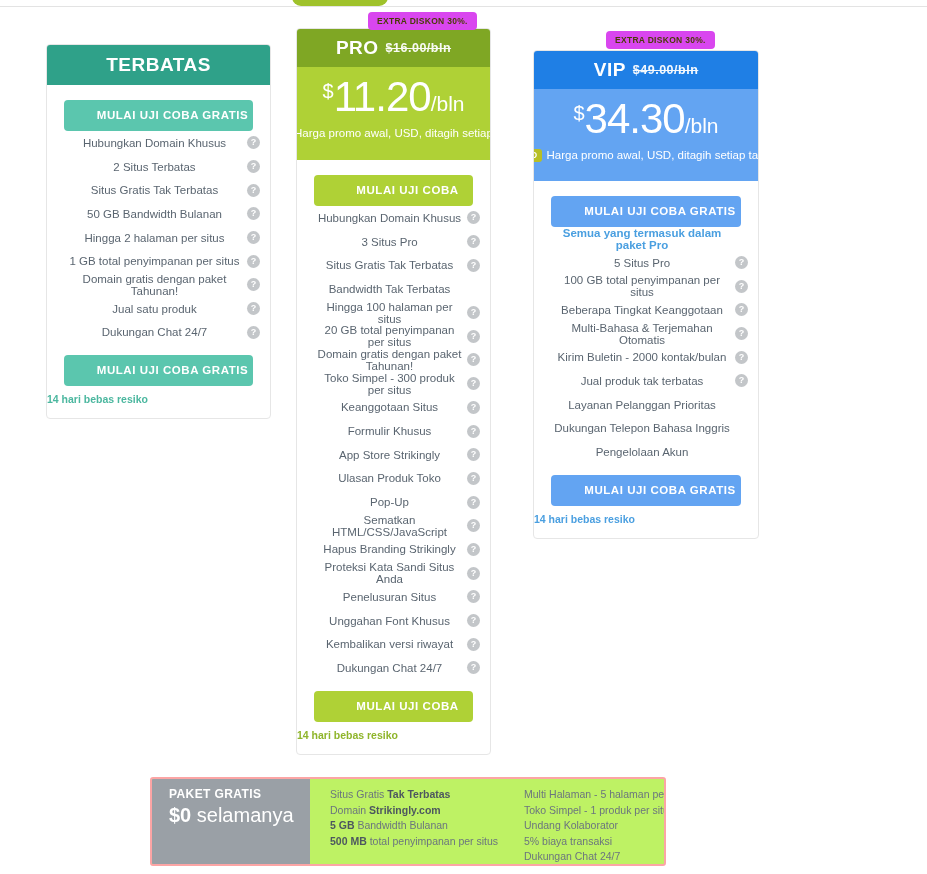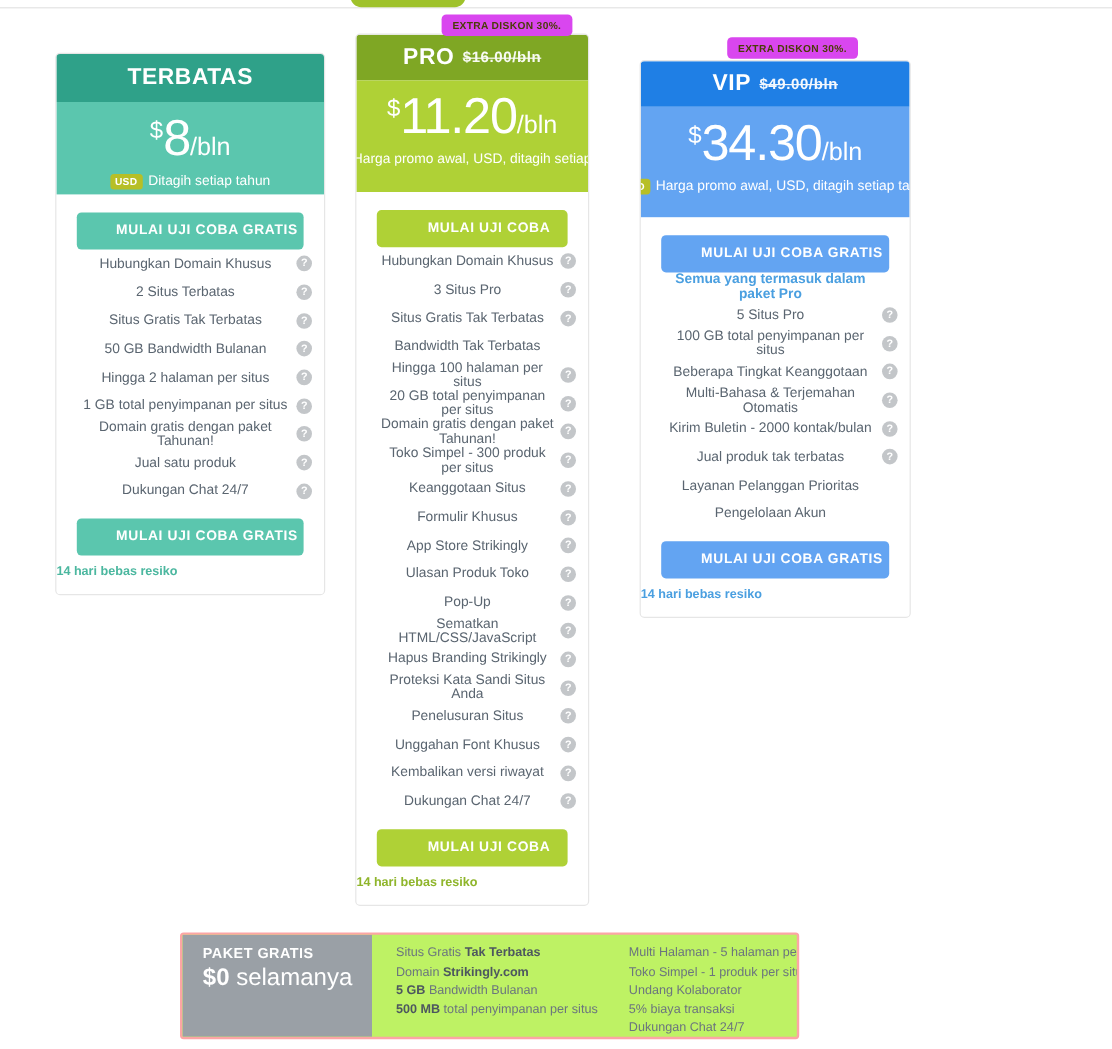--- a/index.html
+++ b/index.html
@@ -144,29 +144,20 @@
   <div class="top-rule"></div>
   <div class="cut-tab"></div>
 
   <div class="badge" id="badge-pro">EXTRA DISKON 30%.</div>
   <div class="badge" id="badge-vip">EXTRA DISKON 30%.</div>
 
   <div class="card" id="card-terbatas">
     <div class="card-head">
       <span class="plan-name">TERBATAS</span>
     </div>
-    <div class="card-price">
-      <div class="price-line">
-        <span class="cur">$</span><span class="amt">8</span><span class="per">/bln</span>
-      </div>
-      <div class="billing">
-        <span class="usd-chip">USD</span>
-        <span>Ditagih setiap tahun</span>
-      </div>
-    </div>
     <div class="cta">MULAI UJI COBA GRATIS</div>
     <div class="feat-list">
         <div class="feat">
           <span class="feat-label">Hubungkan Domain Khusus</span>
           <span class="help">?</span>
         </div>
         <div class="feat">
           <span class="feat-label">2 Situs Terbatas</span>
           <span class="help">?</span>
         </div>
@@ -341,20 +332,23 @@
         <div class="feat">
           <span class="feat-label">Kirim Buletin - 2000 kontak/bulan</span>
           <span class="help">?</span>
         </div>
         <div class="feat">
           <span class="feat-label">Jual produk tak terbatas</span>
           <span class="help">?</span>
         </div>
         <div class="feat">
           <span class="feat-label">Layanan Pelanggan Prioritas</span>
+        </div>
+        <div class="feat">
+          <span class="feat-label">Dukungan Telepon Bahasa Inggris</span>
         </div>
         <div class="feat">
           <span class="feat-label">Pengelolaan Akun</span>
         </div>
       </div>
     <div class="cta bottom">MULAI UJI COBA GRATIS</div>
     <div class="risk">14 hari bebas resiko</div>
   </div>
 
   <div id="free-plan">

